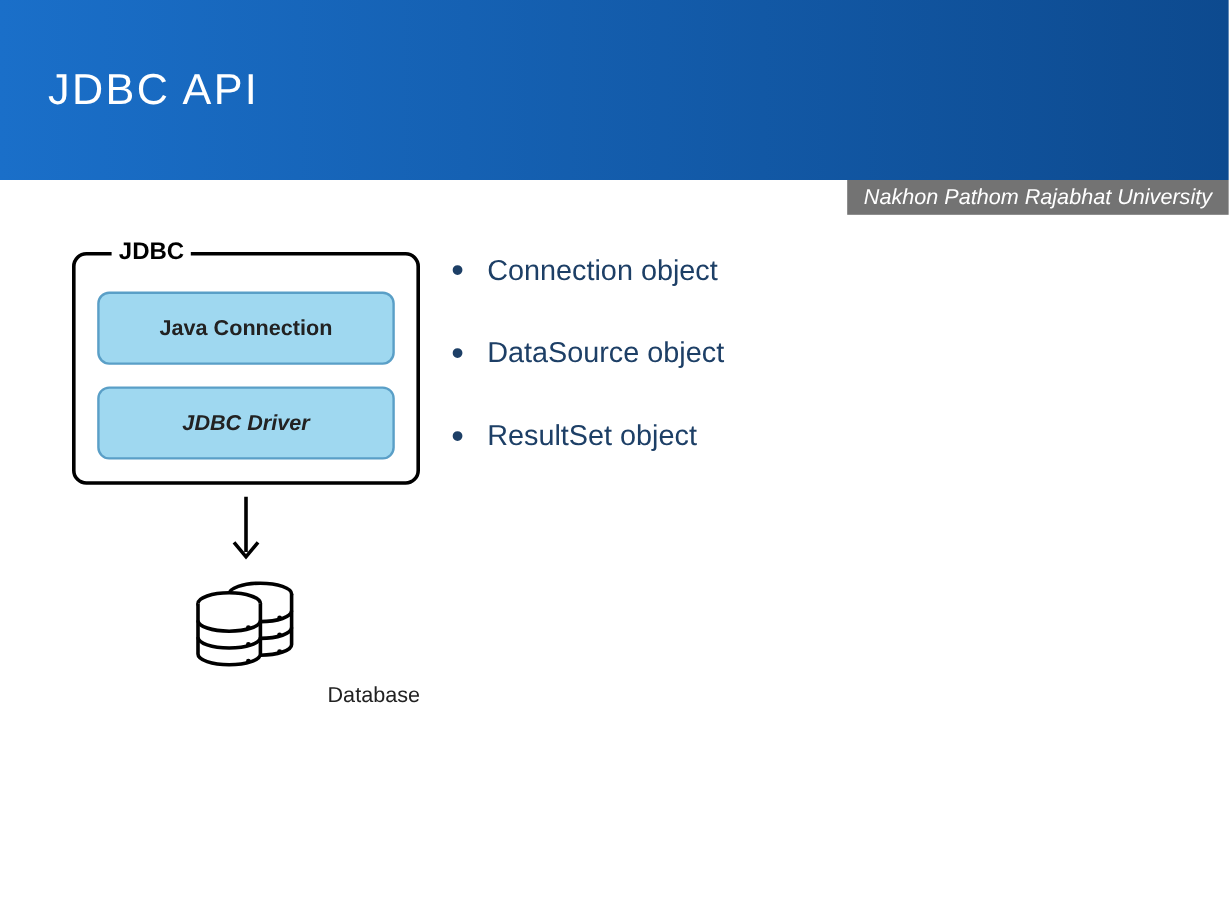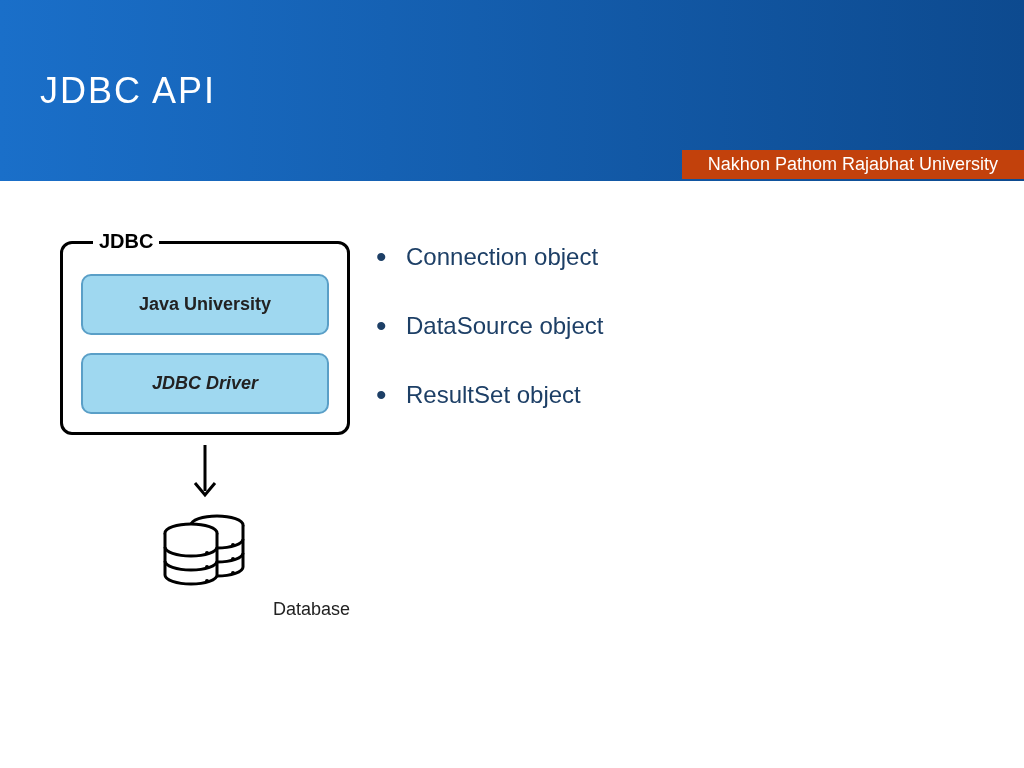--- a/index.html
+++ b/index.html
@@ -6,41 +6,42 @@
   body {
     width: 1024px;
     height: 768px;
     font-family: Arial, Helvetica, sans-serif;
     background: white;
     overflow: hidden;
     position: relative;
   }
   .header {
     width: 100%;
-    height: 181px;
+    height: 150px;
     background: linear-gradient(to right, #1a6fc9 0%, #0d4a8f 100%);
     display: flex;
     align-items: center;
     padding-left: 40px;
   }
   .header-title {
     color: white;
     font-size: 36px;
     font-weight: normal;
     letter-spacing: 2px;
   }
   .orange-bar {
     position: absolute;
     top: 150px;
     right: 0;
-    background: #c2410c;
+    background: #737373;
     color: white;
     font-size: 18px;
-    padding: 4px 26px;
+    padding: 4px 14px;
     font-weight: 500;
+    font-style: italic;
   }
   .content {
     display: flex;
     padding: 50px 40px 0 60px;
     gap: 20px;
   }
   .diagram {
     width: 290px;
     flex-shrink: 0;
   }
@@ -119,21 +120,21 @@
   <div class="header-title">JDBC API</div>
 </div>
 
 <div class="orange-bar">Nakhon Pathom Rajabhat University</div>
 
 <div class="content">
 
   <div class="diagram">
     <div class="jdbc-box">
       <div class="jdbc-label">JDBC</div>
-      <div class="inner-box">Java University</div>
+      <div class="inner-box">Java Connection</div>
       <div class="inner-box">JDBC Driver</div>
     </div>
     <div class="arrow">
       <svg width="30" height="60" viewBox="0 0 30 60">
         <line x1="15" y1="2" x2="15" y2="48" stroke="black" stroke-width="3"></line>
         <polyline points="5,40 15,52 25,40" fill="none" stroke="black" stroke-width="3"></polyline>
       </svg>
     </div>
     <svg class="db-icon" width="100" height="80" viewBox="0 0 100 80">
 

